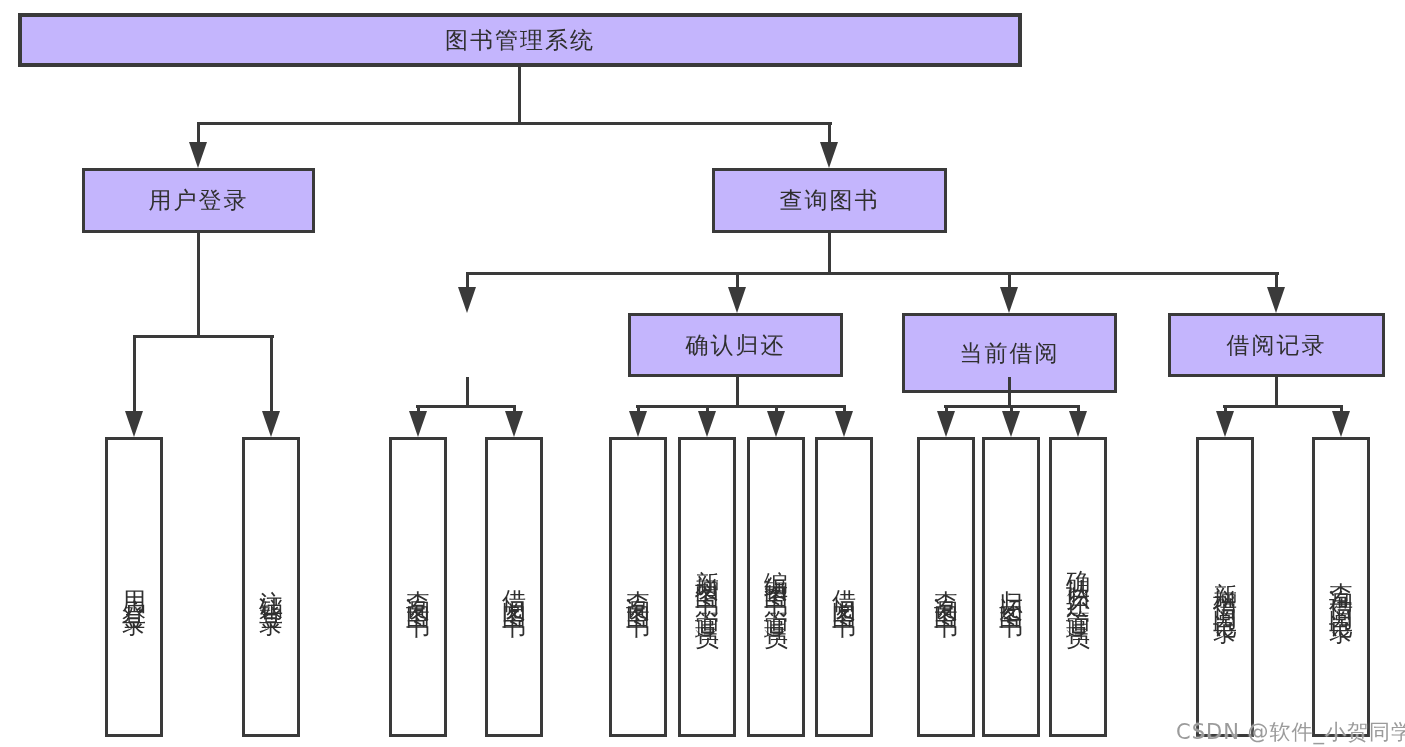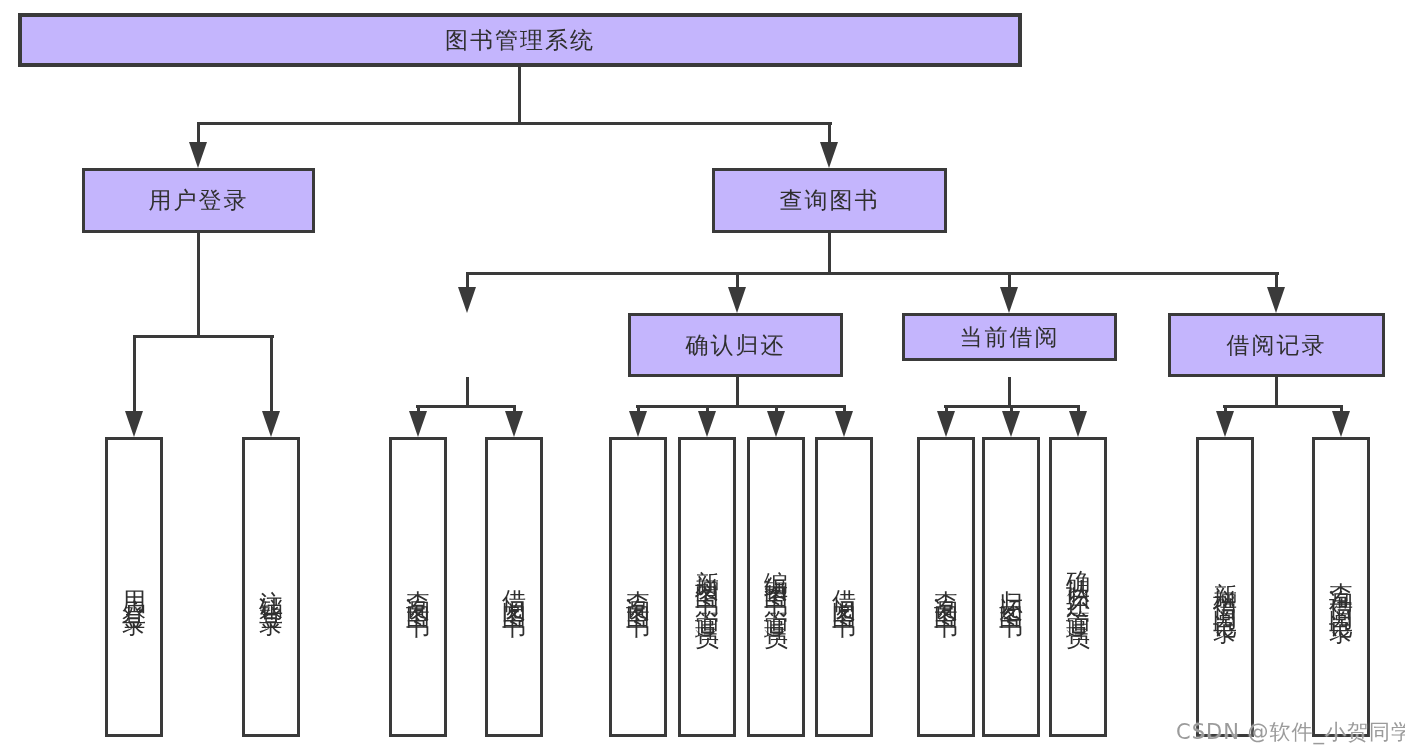--- a/index.html
+++ b/index.html
@@ -63,21 +63,21 @@
   <div class="hbox" style="left:82px;top:168px;width:233px;height:65px;">
     <span>用户登录</span>
   </div>
   <div class="hbox" style="left:712px;top:168px;width:235px;height:65px;">
     <span>查询图书</span>
   </div>
 
   <div class="hbox" style="left:628px;top:313px;width:215px;height:64px;">
     <span>确认归还</span>
   </div>
-  <div class="hbox" style="left:902px;top:313px;width:215px;height:48px;">
+  <div class="hbox" style="left:902px;top:313px;width:215px;height:80px;">
     <span>当前借阅</span>
   </div>
   <div class="hbox" style="left:1168px;top:313px;width:217px;height:64px;">
     <span>借阅记录</span>
   </div>
 
   <div class="vbox" style="left:105px;">
       <span class="vtext">用户登录</span>
     </div>
   <div class="vbox" style="left:242px;">

